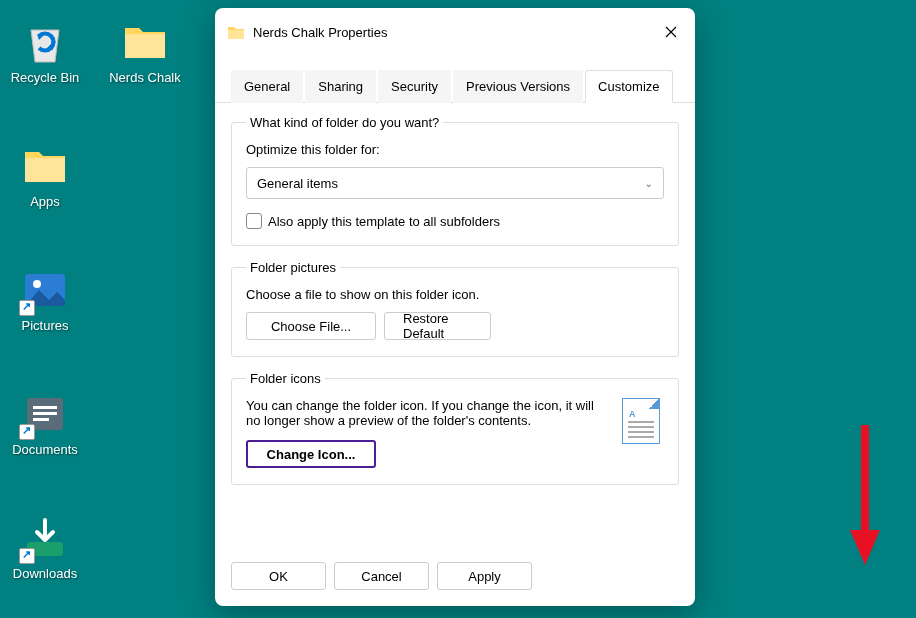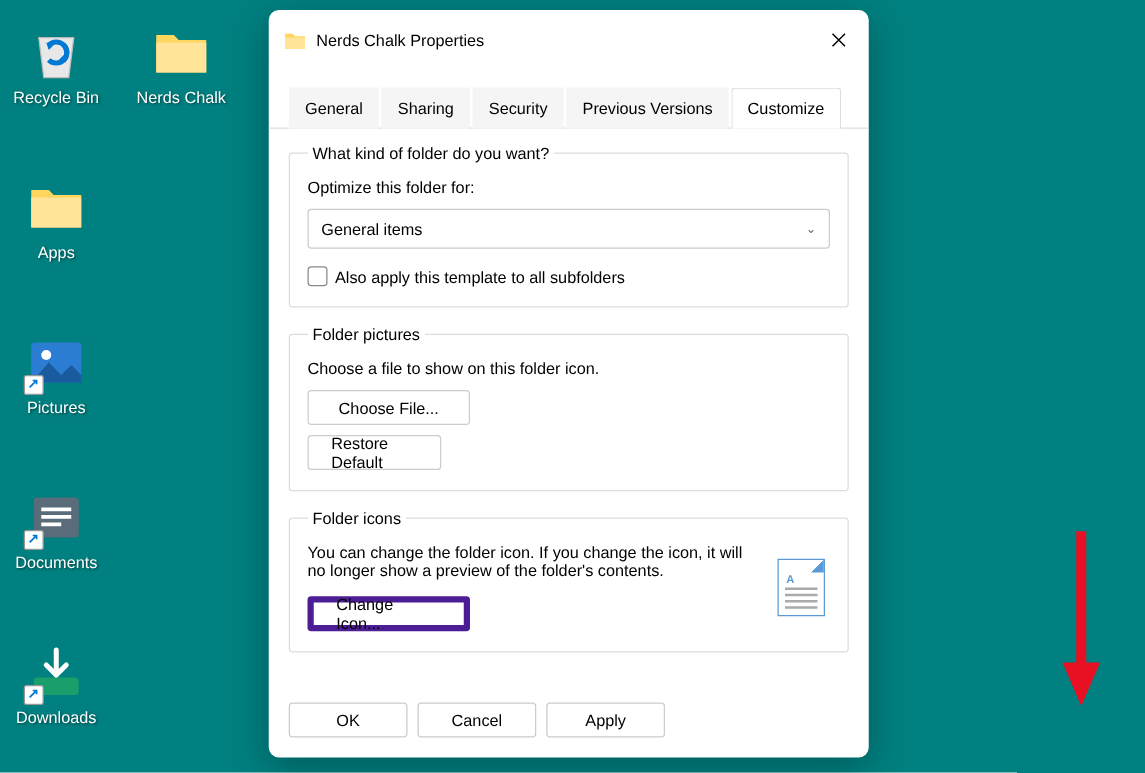--- a/index.html
+++ b/index.html
@@ -167,35 +167,36 @@
       border: 1px solid #ccc;
       border-radius: 3px;
       background: #fff;
       font-size: 13px;
       cursor: pointer;
       display: inline-flex;
       align-items: center;
       justify-content: center;
     }
     .btn.highlighted {
-      border: 5px solid #4c1d95;
+      border: 2px solid #4c1d95;
+      font-weight: bold;
     }
     .btn-row-bottom {
       display: flex;
       gap: 8px;
       justify-content: flex-start;
       padding: 12px 16px 16px;
     }
     .btn-row-bottom .btn {
       width: 95px;
       height: 28px;
     }
     .folder-icons-body {
       display: flex;
-      align-items: center;
+      align-items: flex-start;
       justify-content: space-between;
     }
     .doc-icon {
       width: 38px;
       height: 46px;
       border: 1px solid #5b9bd5;
       background: #fff;
       position: relative;
       margin-right: 4px;
     }
@@ -341,21 +342,21 @@
       </div>
       <div class="checkbox-row">
         <div class="checkbox"></div>
         <span>Also apply this template to all subfolders</span>
       </div>
     </fieldset>
 
     <fieldset>
       <legend>Folder pictures</legend>
       <div class="field-label">Choose a file to show on this folder icon.</div>
-      <div style="display:flex; flex-direction:column; gap:8px; align-items:flex-start;">
+      <div style="display:flex; flex-direction:row; gap:8px; align-items:flex-start;">
         <div class="btn" style="width:130px;">Choose File...</div>
         <div class="btn" style="width:107px;">Restore Default</div>
       </div>
     </fieldset>
 
     <fieldset>
       <legend>Folder icons</legend>
       <div class="folder-icons-body">
         <div style="flex:1;">
           <div class="field-label" style="margin-bottom:12px; padding-right:20px;">You can change the folder icon. If you change the icon, it will no longer show a preview of the folder's contents.</div>

